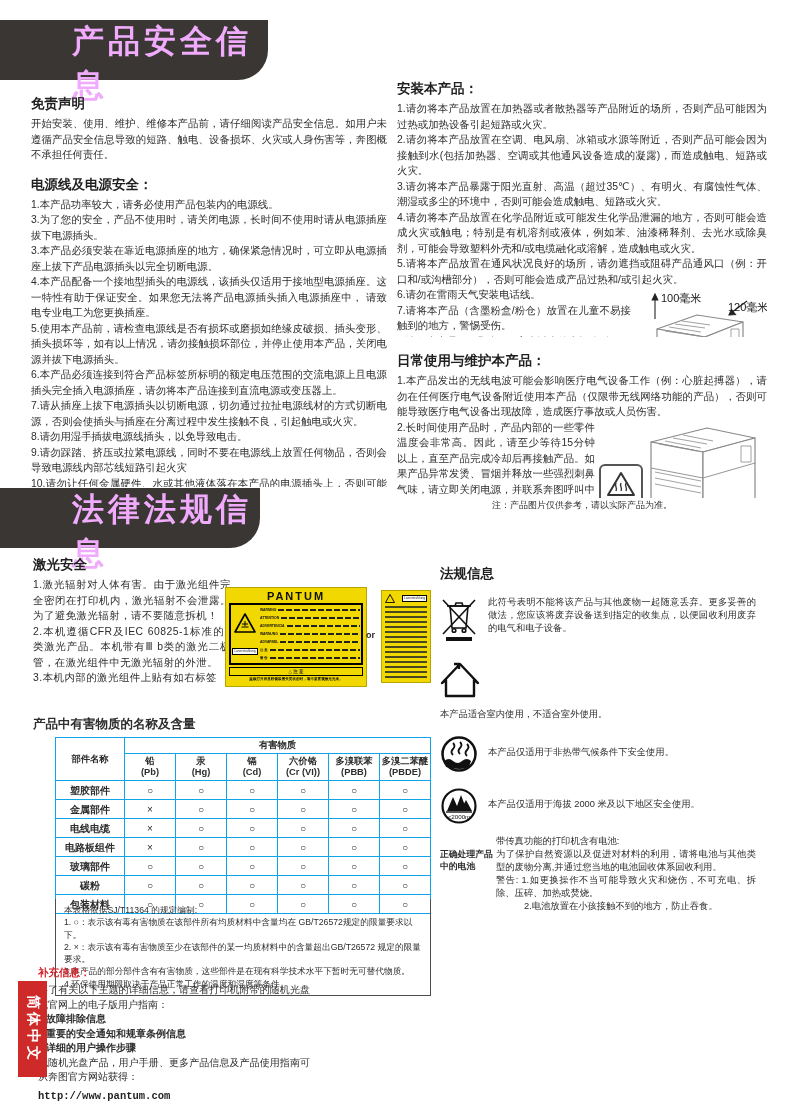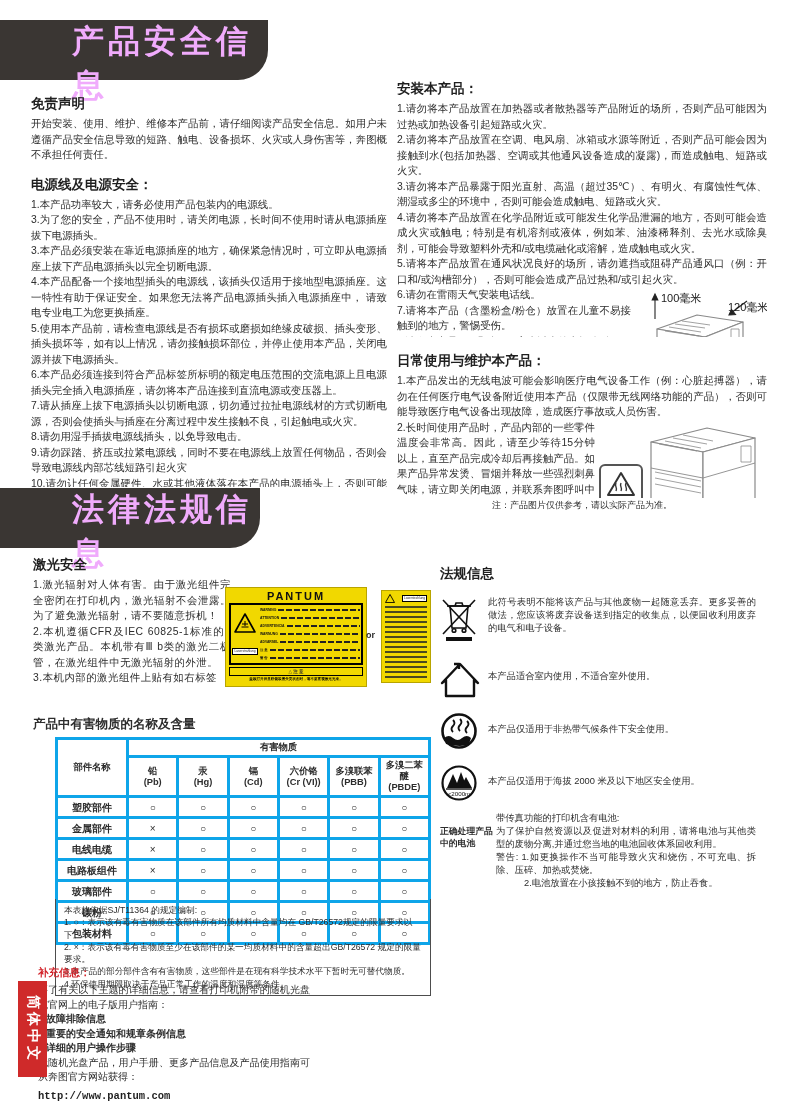--- a/index.html
+++ b/index.html
@@ -54,21 +54,21 @@
   .reg-ico{width:48px;flex:none;display:flex;justify-content:flex-start;}
   .reg-txt{flex:1;}
   .batt-row{display:flex;margin-top:10px;}
   .batt-side{width:56px;flex:none;font-size:8.8px;line-height:11.5px;font-weight:700;padding-top:14px;}
   .batt-body{flex:1;}
   .batt-body p{margin:0;}
   .indent{padding-left:28px;}
   
   #tbl-title{position:absolute;left:33px;top:716px;font-size:12.5px;font-weight:800;}
   #haz{position:absolute;left:55px;top:737px;width:376px;border-collapse:collapse;table-layout:fixed;}
-  #haz th,#haz td{border:3px solid #0ea5e9;text-align:center;font-size:9.3px;line-height:11px;padding:2px 1px;}
+  #haz th,#haz td{border:1px solid #0ea5e9;text-align:center;font-size:9.3px;line-height:11px;padding:2px 1px;}
   #haz .part-col{width:66px;font-weight:700;}
   #haz td.pname{font-weight:700;}
   #haz tbody td{height:14px;font-size:10px;}
   #notes{position:absolute;left:55px;top:899px;width:376px;box-sizing:border-box;border:1px solid #4d4d4d;border-top:none;
          padding:5px 8px;font-size:8.7px;line-height:12.3px;font-weight:500;}
   #notes div{white-space:normal;}
   
   #supp{position:absolute;left:38px;top:966px;width:286px;font-family:Liberation Mono, monospace;}
   #supp .sup-title{color:#d2232a;font-size:10.5px;font-weight:800;margin-bottom:4px;}
   #supp .txt{font-size:10px;line-height:14.5px;width:272px;}
@@ -244,21 +244,21 @@
               <circle cx="24" cy="34.5" r="1.8"></circle>
             <line x1="3" y1="4" x2="35" y2="38"></line>
               <line x1="35" y1="4" x2="3" y2="38"></line>
           </g>
           <rect x="6" y="41" width="26" height="4" fill="#111"></rect>
         </svg>
       </div>
       <div class="reg-txt txt small">此符号表明不能将该产品与其他废物一起随意丢弃。更多妥善的做法，您应该将废弃设备送到指定的收集点，以便回收利用废弃的电气和电子设备。</div>
     </div>
 
-    <div class="reg-row" style="margin-top:18px;">
+    <div class="reg-row" style="margin-top:18px;flex-direction:column;">
       <div class="reg-ico">
         <svg width="40" height="38" viewBox="0 0 40 38">
           <path d="M6,36 V20 L2,23 L20,4 L38,23 L34,20 V36 Z M14,4 h5 v5" fill="none" stroke="#111" stroke-width="2.4" stroke-linejoin="round"></path>
         </svg>
       </div>
       <div class="reg-txt txt small" style="padding-top:10px;">本产品适合室内使用，不适合室外使用。</div>
     </div>
 
     <div class="reg-row" style="margin-top:14px;">
       <div class="reg-ico">

